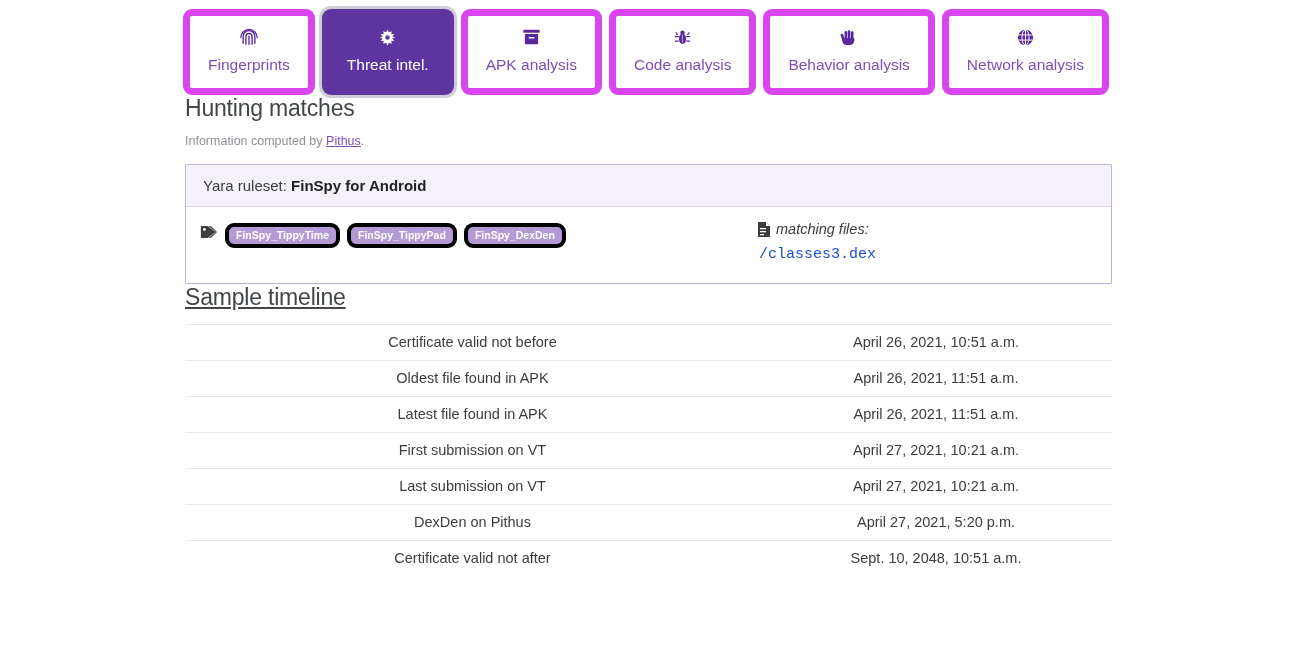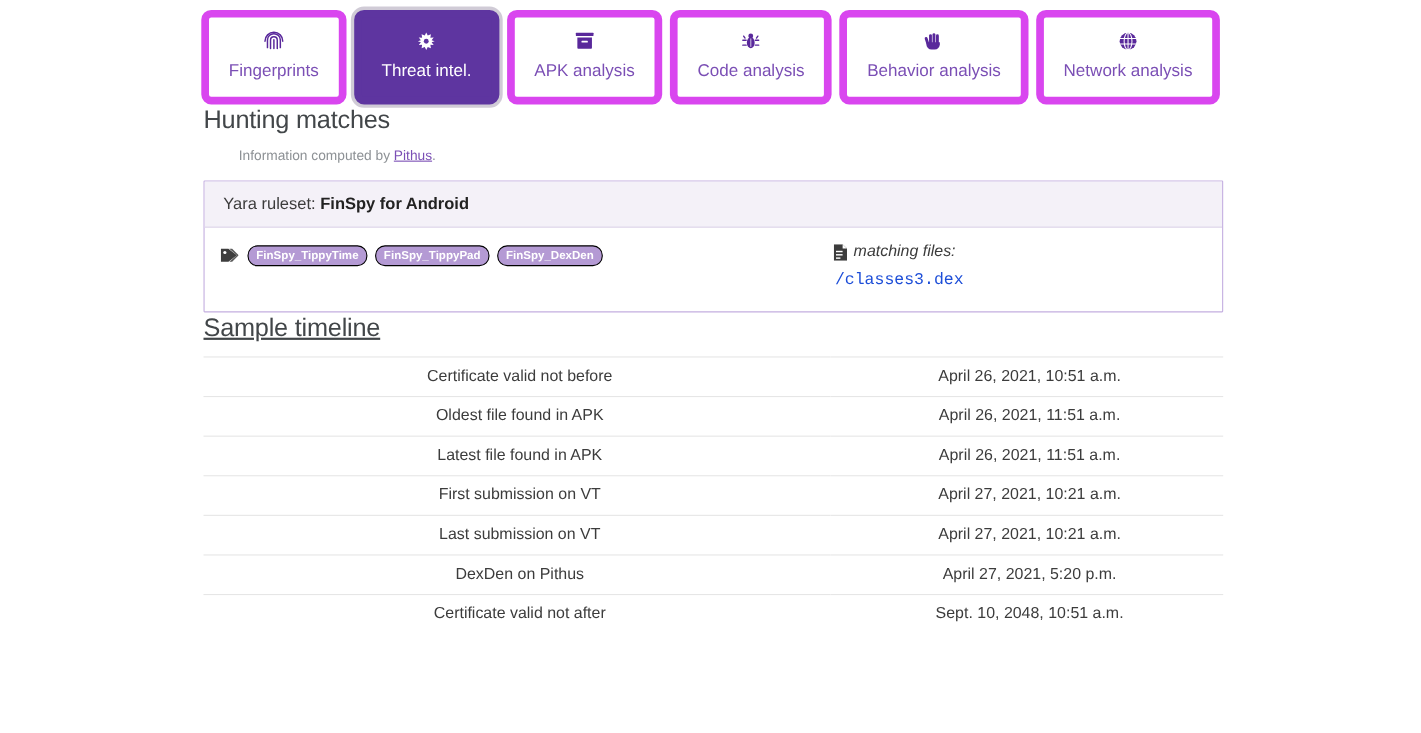--- a/index.html
+++ b/index.html
@@ -81,21 +81,20 @@
     color: #424649;
     margin: 0;
     padding: 0;
     letter-spacing: -0.2px;
   }
   .title-hunting { margin-top: 73px; }
   .subtitle {
     font-size: 12.5px;
     color: #8d9195;
     margin-top: 12px;
-    margin-left: 32px;
   }
   .subtitle a {
     color: #7b4fb5;
     text-decoration: underline;
   }
 
   
   .card {
     margin-top: 16px;
     border: 1px solid #c4aee0;
@@ -126,21 +125,21 @@
   .tag-icon {
     color: #3d3d3d;
     display: flex;
     align-items: center;
     margin-right: 1px;
     margin-top: 1px;
   }
   .pill {
     display: inline-block;
     background: #b49ad4;
-    border: 1px solid #000000;
+    border: 4px solid #000000;
     color: #ffffff;
     font-size: 10.5px;
     font-weight: bold;
     border-radius: 9px;
     padding: 2px 7px 3px 7px;
     line-height: 12px;
     white-space: nowrap;
     cursor: pointer;
   }
   .files-col {

